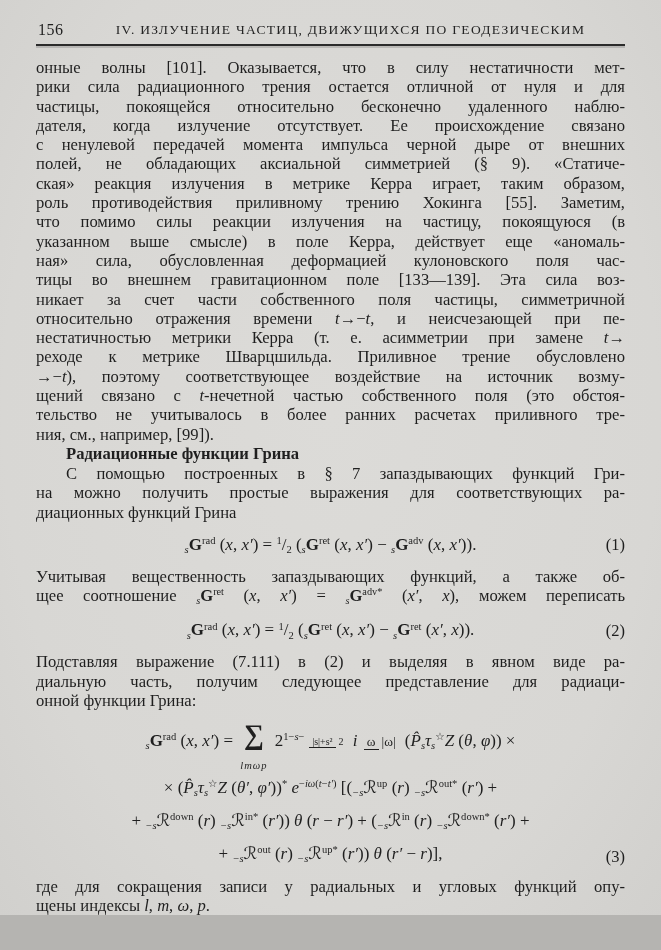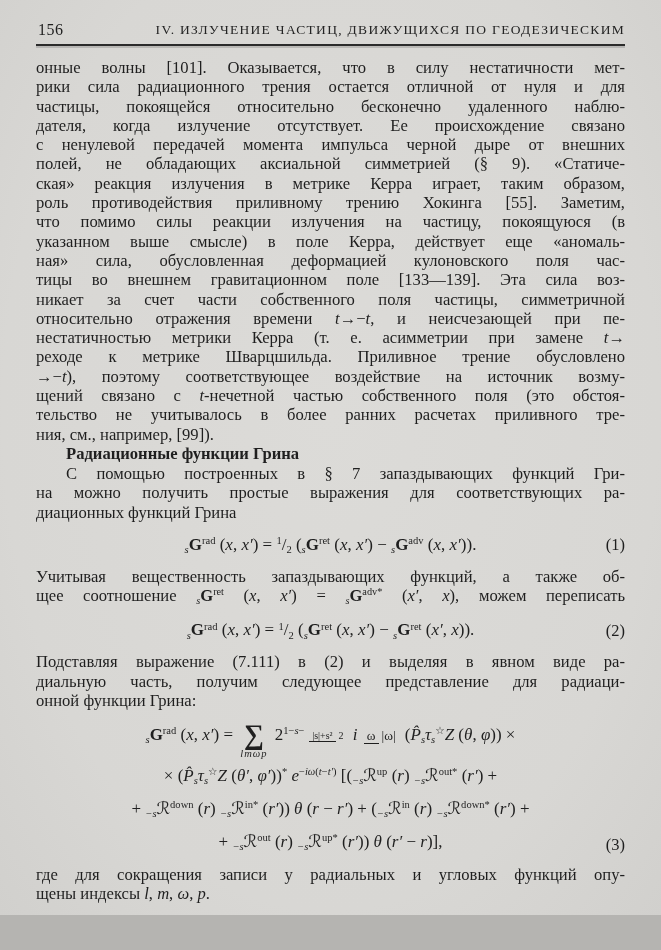--- a/index.html
+++ b/index.html
@@ -20,21 +20,21 @@
   .hdr{
     position:relative;
     height:24px;
     line-height:24px;
   }
   .pagenum{
     position:absolute;left:2px;top:0;
     font-size:16px;letter-spacing:0.5px;
   }
   .chtitle{
-    display:block;text-align:right;
+    display:block;text-align:center;
     font-size:13.5px;letter-spacing:1.3px;
     color:#242424;
     padding-left:40px;
     white-space:nowrap;
   }
   .rule{
     margin-top:2px;
     height:2px;
     background:#2b2b2b;
     box-shadow:0 2px 0 rgba(43,43,43,0.18);
@@ -69,21 +69,21 @@
   }
   .frac .fn{border-bottom:1px solid currentColor;padding:0 3px;}
   .frac .fd{padding:0 3px;}
   .sup .frac{font-size:0.95em;vertical-align:middle;position:relative;top:0.45em;}
   .sum{
     display:inline-flex;flex-direction:column;align-items:center;
     vertical-align:middle;position:relative;top:5px;
     line-height:0.9;margin:0 3px;
   }
   .sum .sig{font-size:28px;font-weight:bold;line-height:0.85;}
-  .sum .lim{font-size:10.5px;font-style:italic;letter-spacing:1px;margin-top:2px;}
+  .sum .lim{font-size:10.5px;font-style:italic;letter-spacing:1px;margin-top:14px;}
   .eq{
     position:relative;
     margin:8px 0 6px 0;
     font-size:17px;
   }
   .eq-line{
     text-align:center;
     text-align-last:center;
     min-height:26px;
     line-height:29px;

